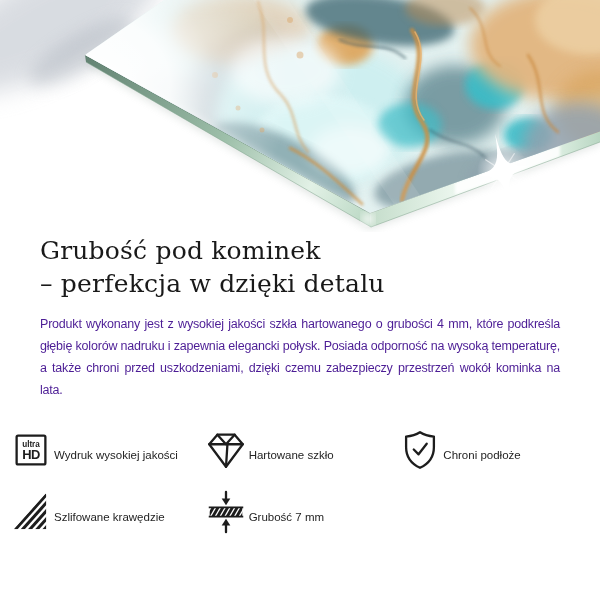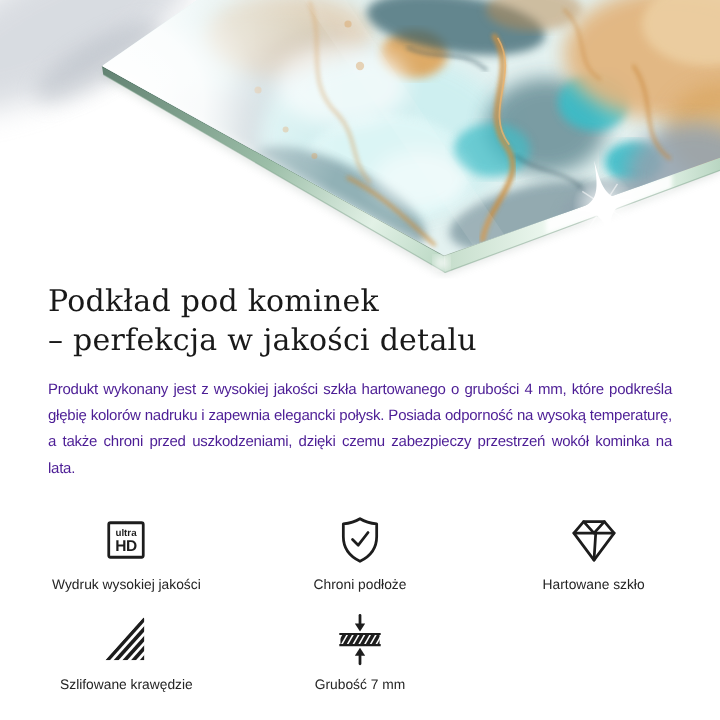--- a/index.html
+++ b/index.html
@@ -32,21 +32,21 @@
     text-align:justify;
     color:#4c1d95;
   }
   .features{
     margin-top:26px;
     display:grid;
     grid-template-columns:1fr 1fr 1fr;
     row-gap:16px;
     padding:0 8px;
   }
-  .feature{display:flex;flex-direction:column;align-items:center;}
+  .feature{display:flex;flex-direction:row;align-items:center;}
   .feature .ic{width:46px;height:46px;}
   .feature .lbl{margin-top:9px;font-size:11.5px;color:#242424;white-space:nowrap;}
   .stroke{fill:none;stroke:#1d1d1d;stroke-width:2.4;stroke-linecap:round;stroke-linejoin:round;}
 </style>
 </head>
 <body>
 
 <div class="hero">
   <svg width="600" height="232" viewBox="0 0 600 232">
     <defs>
@@ -160,56 +160,56 @@
       <circle r="26" fill="url(#glow)"></circle>
       <line x1="-15" y1="-15" x2="15" y2="15" stroke="#ffffff" stroke-width="1.2" opacity=".55"></line>
       <line x1="15" y1="-15" x2="-15" y2="15" stroke="#ffffff" stroke-width="1.2" opacity=".55"></line>
       <path d="M0,-38 C1.5,-9 5,-3.5 24,0 C5,3.5 1.5,9 0,38 C-1.5,9 -5,3.5 -24,0 C-5,-3.5 -1.5,-9 0,-38 Z" fill="#ffffff"></path>
     </g>
   </svg>
 </div>
 
 <div class="content">
   <h1 class="title">
-    <span>Podkład pod kominek</span>
-    <span>– perfekcja w jakości detalu</span>
+    <span>Grubość pod kominek</span>
+    <span>– perfekcja w dzięki detalu</span>
   </h1>
   <p class="desc">Produkt wykonany jest z wysokiej jakości szkła hartowanego o grubości 4 mm, które podkreśla głębię kolorów nadruku i zapewnia elegancki połysk. Posiada odporność na wysoką temperaturę, a także chroni przed uszkodzeniami, dzięki czemu zabezpieczy przestrzeń wokół kominka na lata.</p>
 </div>
 
 <div class="features">
 
 
   <div class="feature">
     <svg class="ic" viewBox="0 0 48 48">
       <rect class="stroke" stroke-width="2.8" x="9" y="9" width="30" height="30" rx="1.5"></rect>
       <text x="24" y="20.5" text-anchor="middle" font-family="Liberation Sans, sans-serif" font-size="8.5" font-weight="700" fill="#1d1d1d">ultra</text>
       <text x="24" y="33.5" text-anchor="middle" font-family="Liberation Sans, sans-serif" font-size="13.5" font-weight="700" letter-spacing="-0.5" fill="#1d1d1d">HD</text>
     </svg>
     <span class="lbl">Wydruk wysokiej jakości</span>
-  </div>
-
-  <div class="feature">
-    <svg class="ic" viewBox="0 0 48 48">
-      <path class="stroke" d="M24,5.5 C28,8 33,9.5 38.5,10 L38.5,21 C38.5,31.5 32.5,38.5 24,42.5 C15.5,38.5 9.5,31.5 9.5,21 L9.5,10 C15,9.5 20,8 24,5.5 Z"></path>
-      <path class="stroke" stroke-width="2.6" d="M17.5,23.5 L22.5,28.5 L31,17.5"></path>
-    </svg>
-    <span class="lbl">Chroni podłoże</span>
   </div>
 
   <div class="feature">
     <svg class="ic" viewBox="0 0 48 48">
       <g class="stroke" stroke-width="2">
         <path d="M15,8 L33,8 L41.5,18 L24,41.5 L6.5,18 Z"></path>
         <line x1="6.5" y1="18" x2="41.5" y2="18"></line>
         <path d="M15,8 L24,18 L33,8"></path>
         <line x1="25.5" y1="18" x2="24" y2="41.5"></line>
       </g>
     </svg>
     <span class="lbl">Hartowane szkło</span>
+  </div>
+
+  <div class="feature">
+    <svg class="ic" viewBox="0 0 48 48">
+      <path class="stroke" d="M24,5.5 C28,8 33,9.5 38.5,10 L38.5,21 C38.5,31.5 32.5,38.5 24,42.5 C15.5,38.5 9.5,31.5 9.5,21 L9.5,10 C15,9.5 20,8 24,5.5 Z"></path>
+      <path class="stroke" stroke-width="2.6" d="M17.5,23.5 L22.5,28.5 L31,17.5"></path>
+    </svg>
+    <span class="lbl">Chroni podłoże</span>
   </div>
 
   <div class="feature">
     <svg class="ic" viewBox="0 0 48 48">
       <defs>
           <clipPath id="triClip">
             <polygon points="6,42 40,4 40,42"></polygon>
           </clipPath>
         </defs>
       <g clip-path="url(#triClip)" stroke="#1d1d1d" stroke-width="3.2">

